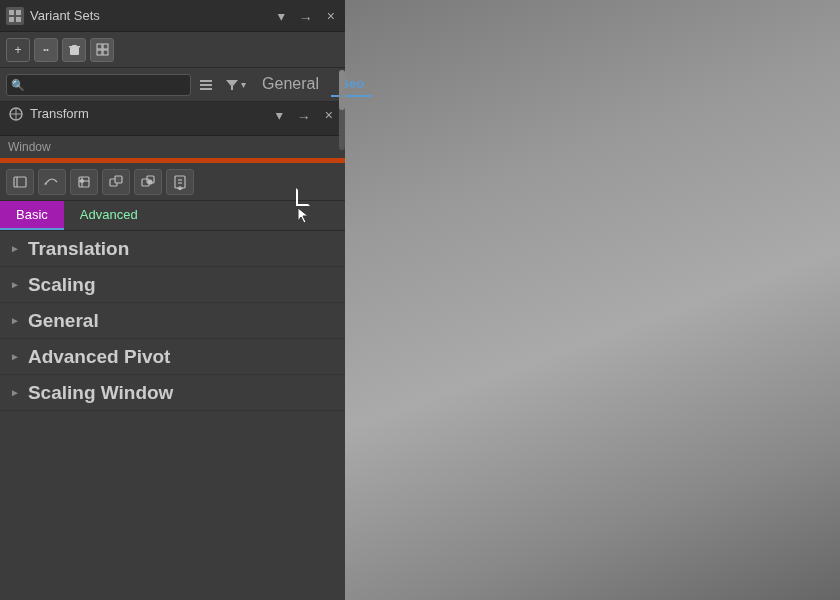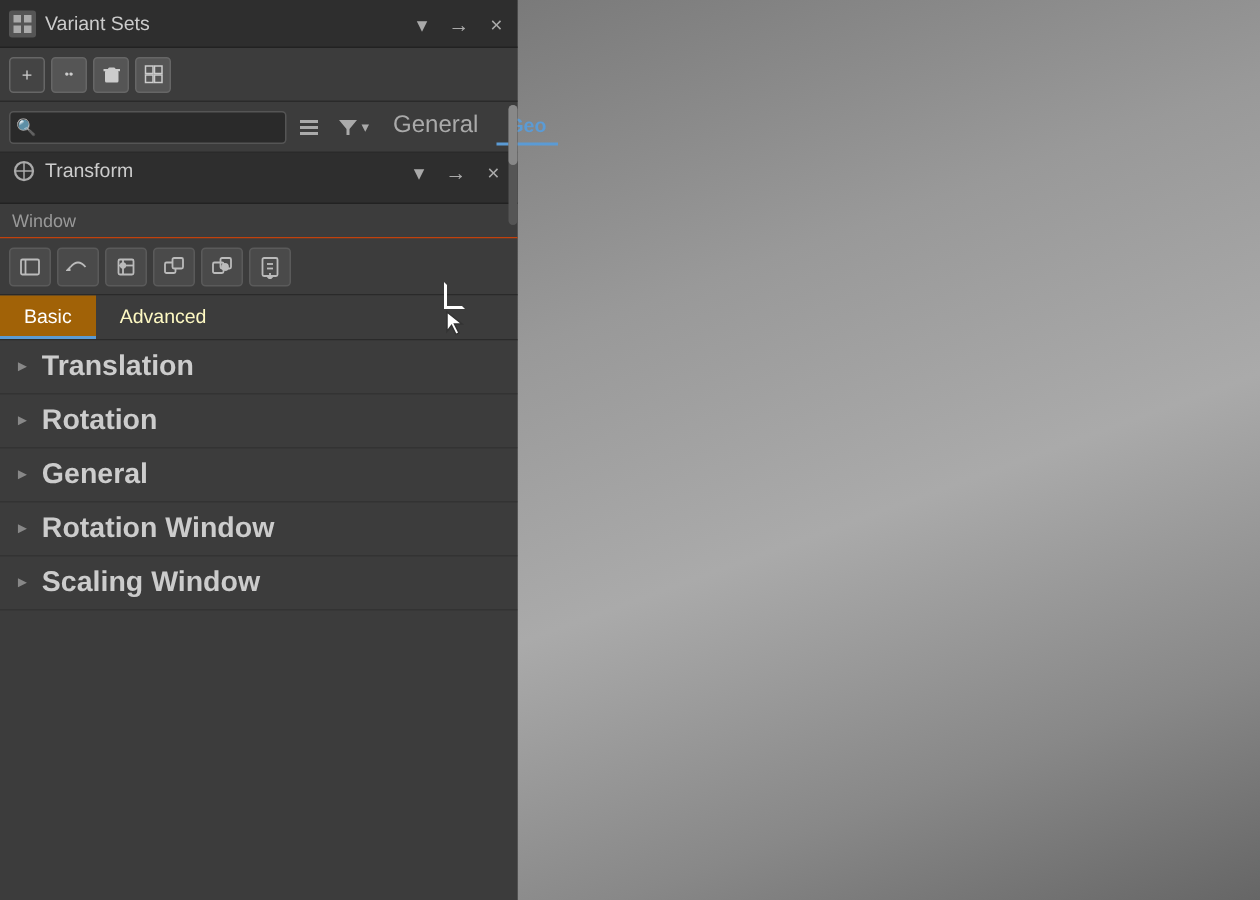--- a/index.html
+++ b/index.html
@@ -193,21 +193,21 @@
       font-size: 14px;
       padding: 2px 4px;
     }
 
     
     .window-label {
       background: #3c3c3c;
       padding: 4px 8px;
       color: #999;
       font-size: 12px;
-      border-bottom: 1px solid #c2410c;
+      border-bottom: 5px solid #c2410c;
     }
 
     
     .transform-toolbar {
       background: #3c3c3c;
       display: flex;
       align-items: center;
       padding: 4px 6px;
       gap: 4px;
       border-bottom: 1px solid #2a2a2a;
@@ -234,26 +234,26 @@
       border-bottom: 1px solid #2a2a2a;
       height: 30px;
     }
     .ba-tab {
       padding: 0 16px;
       height: 100%;
       display: flex;
       align-items: center;
       cursor: pointer;
       font-size: 13px;
-      color: #fef9c3;
+      color: #86efac;
       border-bottom: 2px solid transparent;
     }
     .ba-tab.active {
       color: #fff;
-      background: #a16207;
+      background: #a21caf;
       border-bottom: 2px solid #5b9bd5;
     }
 
     
     .property-list {
       flex: 1;
       background: #3c3c3c;
       overflow-y: auto;
     }
     .property-row {
@@ -459,31 +459,31 @@
 
     <div class="property-list">
 
       <div class="property-row">
         <span class="expand-arrow">►</span>
         <span class="property-label">Translation</span>
       </div>
 
       <div class="property-row">
         <span class="expand-arrow">►</span>
-        <span class="property-label">Rotation</span>
+        <span class="property-label">Scaling</span>
       </div>
 
       <div class="property-row">
         <span class="expand-arrow">►</span>
         <span class="property-label">General</span>
       </div>
 
       <div class="property-row">
         <span class="expand-arrow">►</span>
-        <span class="property-label">Rotation Window</span>
+        <span class="property-label">Advanced Pivot</span>
       </div>
 
       <div class="property-row">
         <span class="expand-arrow">►</span>
         <span class="property-label">Scaling Window</span>
       </div>
 
     </div>
   </div>
 </div>

